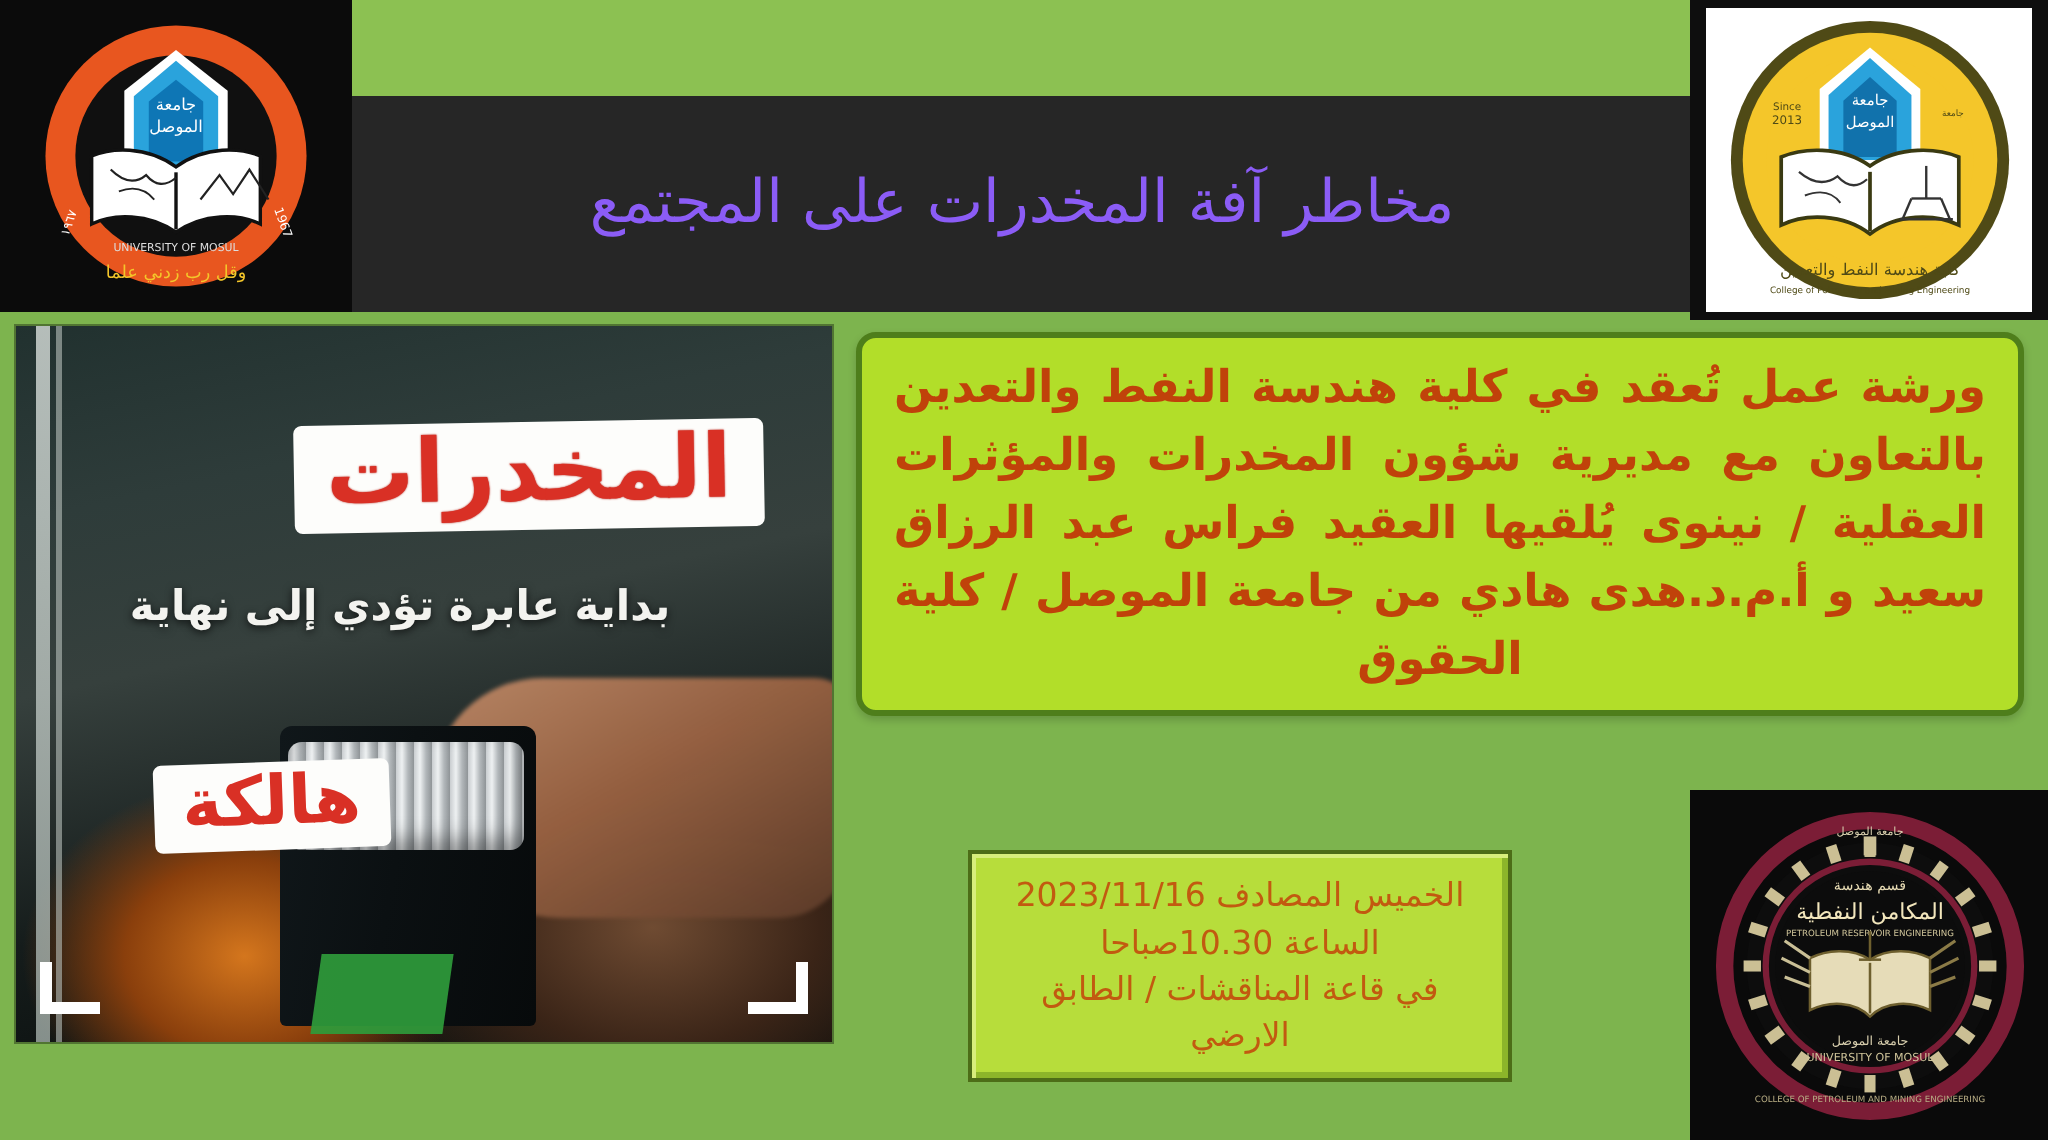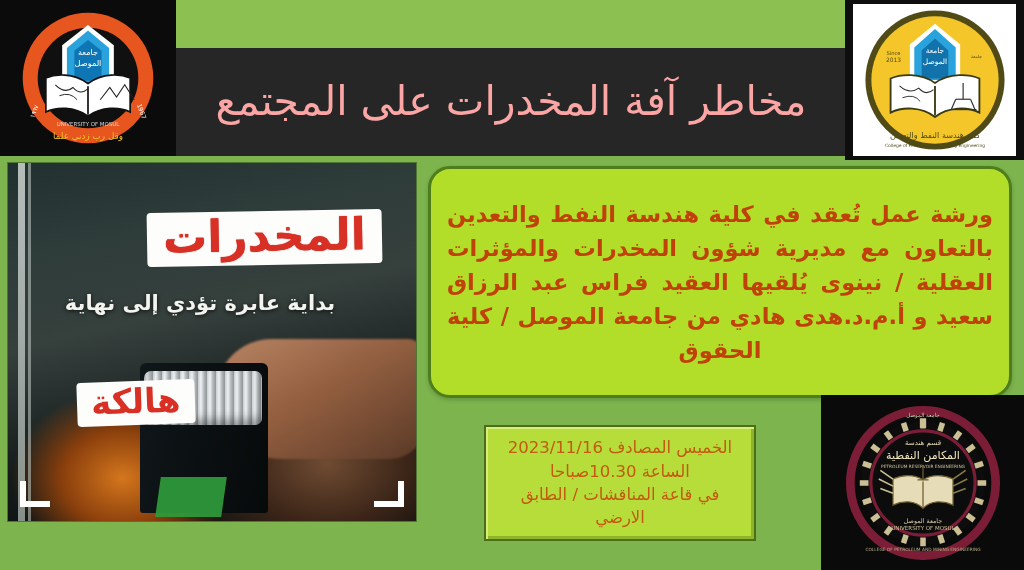--- a/index.html
+++ b/index.html
@@ -45,22 +45,22 @@
   .title-bar {
     position: absolute;
     left: 176px; top: 48px;
     width: 670px; height: 108px;
     background: #262626;
     display: flex;
     align-items: center;
     justify-content: center;
   }
   .title-text {
-    color: #fca5a5;
-    font-size: 41px;
+    color: #8b5cf6;
+    font-size: 30px;
     font-weight: 400;
     line-height: 1.25;
     text-align: center;
     padding: 0 14px;
     letter-spacing: 0.3px;
   }
 
   
   .logo-panel-tr {
     position: absolute;
@@ -187,24 +187,24 @@
     border-radius: 60px 20px 40px 70px;
     background: linear-gradient(150deg, #c08a68 0%, #9a6343 45%, #5a3a28 100%);
     opacity: .95;
     filter: blur(1px);
   }
 
   
   .body-box {
     position: absolute;
     left: 428px; top: 166px;
-    width: 584px; height: 232px;
+    width: 584px; height: 192px;
     background: #b2de29;
     border: 3px solid #4e7e1b;
-    border-radius: 22px;
+    border-radius: 10px;
     box-sizing: border-box;
     display: flex;
     align-items: center;
     justify-content: center;
     box-shadow: 0 2px 4px rgba(0,0,0,.18);
   }
   .body-text {
     color: #c0420a;
     font-size: 22.5px;
     font-weight: bold;
@@ -236,21 +236,20 @@
     padding: 2px 8px;
   }
 
   
   .logo-panel-br {
     position: absolute;
     right: 0; bottom: 0;
     width: 179px; height: 175px;
     background: #0a0a0a;
     overflow: hidden;
-    padding-left: 24px;
   }
   .reservoir-logo {
     position: absolute;
     left: 50%; top: 50%;
     transform: translate(-50%, -50%);
     width: 158px; height: 158px;
   }
 </style>
 </head>
 <body>

